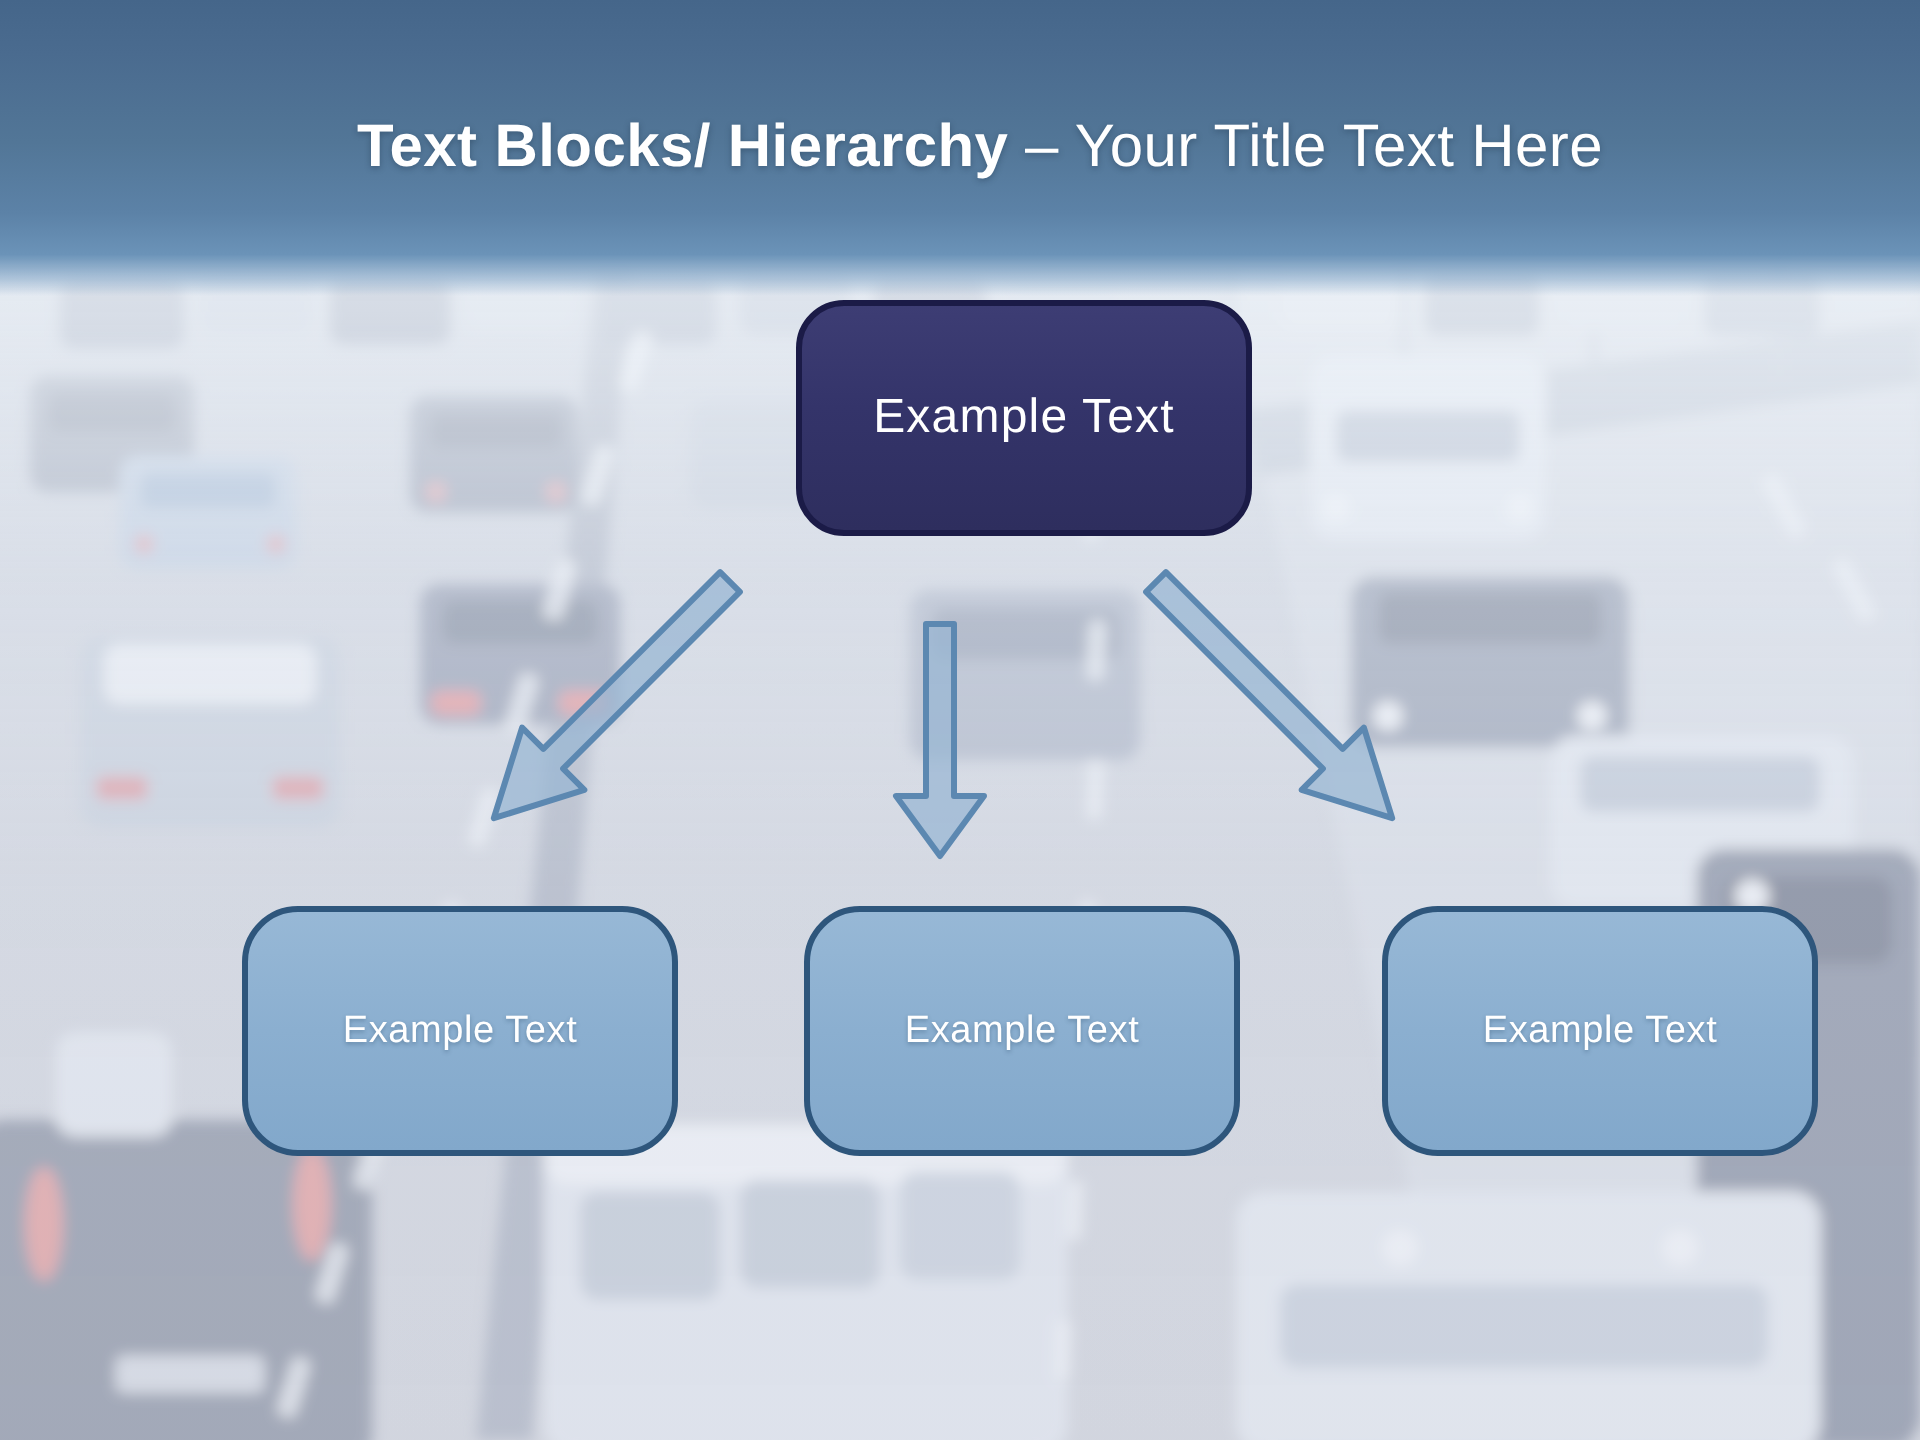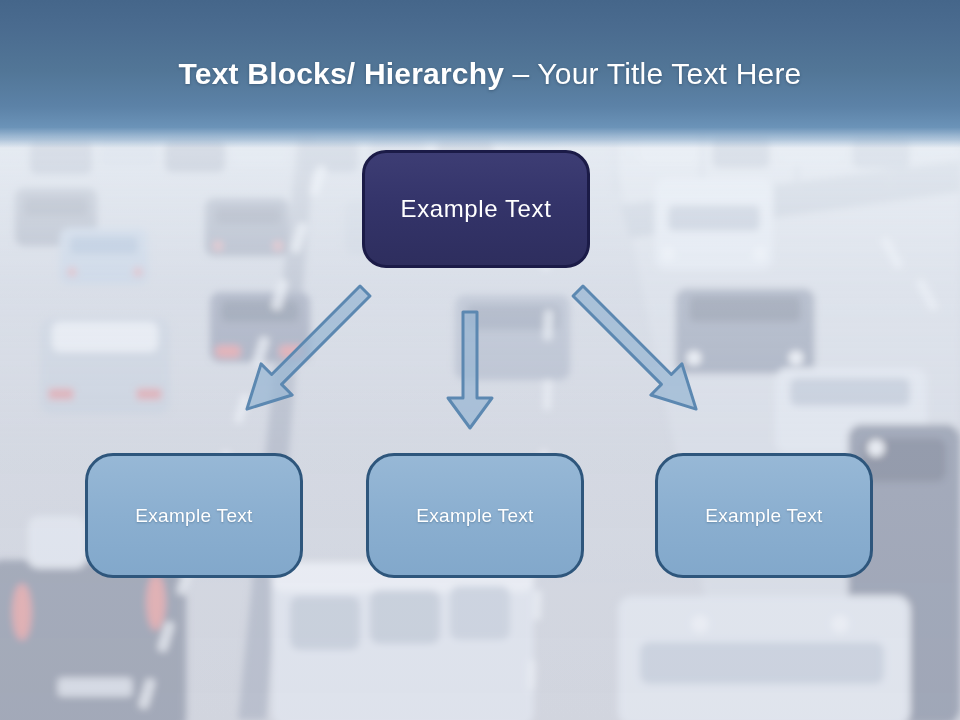--- a/index.html
+++ b/index.html
@@ -27,21 +27,21 @@
     position:absolute;top:57px;left:0;width:100%;margin:0;
     text-align:center;color:#fff;font-size:30px;line-height:34px;
     text-shadow:0 1px 3px rgba(20,40,60,0.35);
     transform:translateX(10px);
   }
   .title .t-bold{font-weight:700;letter-spacing:0.2px;}
   .title .t-reg{font-weight:400;letter-spacing:0.2px;}
   .box{
     position:absolute;box-sizing:border-box;
     display:flex;align-items:center;justify-content:center;
-    color:#fff;text-align:center;
+    color:#fff;text-align:center;margin-left:36px;
   }
   .root-box{
     left:362px;top:150px;width:228px;height:118px;
     background:linear-gradient(180deg,#3d3d74 0%,#34346a 45%,#2e2e5e 100%);
     border:3px solid #1b1b47;border-radius:24px;
     font-size:24px;letter-spacing:0.6px;
   }
   .child-box{
     top:453px;width:218px;height:125px;
     background:linear-gradient(180deg,#97b8d6 0%,#8bafd0 50%,#82a8cb 100%);

